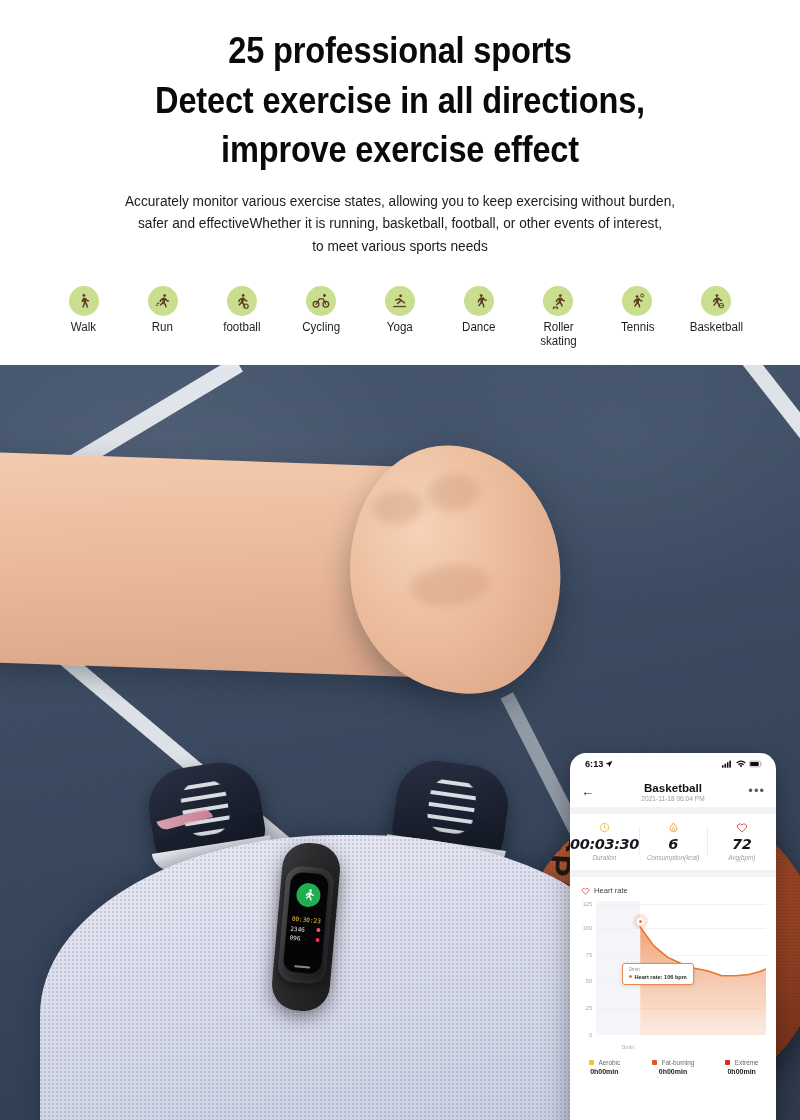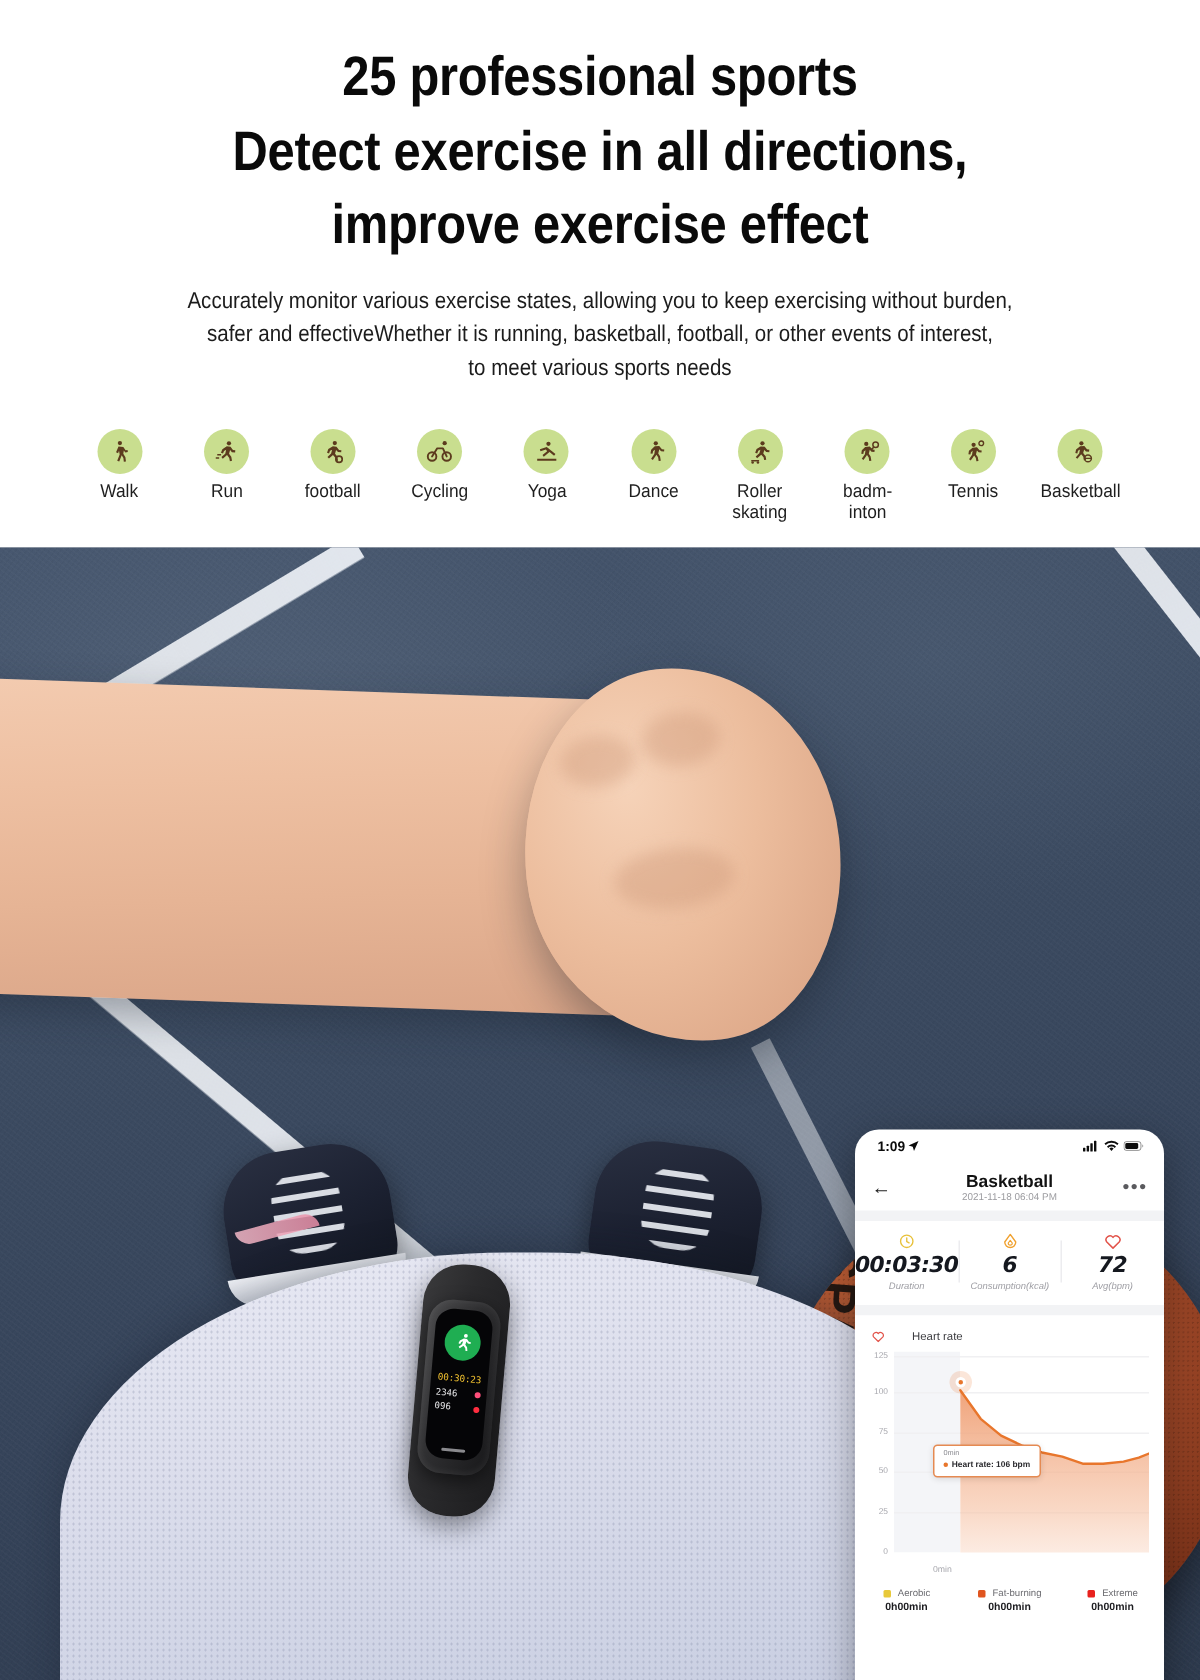--- a/index.html
+++ b/index.html
@@ -365,21 +365,21 @@
     font-family: "DejaVu Sans", sans-serif;
     letter-spacing: -0.4px;
   }
   .stat-lab { font-size: 6.3px; color: #a0a0a6; margin-top: 2px; }
 
   .card {
     background: #fff;
     padding: 9px 0 6px;
   }
   .card-head {
-    display: flex; align-items: center; gap: 18px;
+    display: flex; align-items: center; gap: 4px;
     padding: 0 11px 4px;
     font-size: 7.6px;
     color: #3c3c40;
   }
 
   .chartbox {
     position: relative;
     height: 152px;
     margin: 2px 8px 0 4px;
   }
@@ -542,32 +542,20 @@
           <path d="M13 6.5 9 9l-1.3 3.4 1.9.7 1-2.5 2-1-1 3.4-3.4 3.1 1.3 1.5 3.9-3.2 2.2 2.4.5 2.5 2-.3-.6-3.2-2.2-2.6 1-3.4 1.8 2 2.9.3.2-2-2.1-.3-2.4-3z"></path>
           <path d="M4 19.2h7.4v1.5H4z"></path>
           <circle cx="5.3" cy="21.6" r="1.2"></circle>
             <circle cx="10.3" cy="21.6" r="1.2"></circle>
         </svg>
       </div>
       <div class="sport-label">Roller
 skating</div>
     </div>
 
-    <div class="sport">
-      <div class="sport-badge">
-        <svg width="17" height="17" viewBox="0 0 24 24" fill="#5c3b1e">
-          <circle cx="10.6" cy="4.2" r="2"></circle>
-          <path d="M9.6 7 6.4 10l-.5 3.4 1.9.3.5-2.4 1.6-1.2-.6 3.8-2.9 4.2 1.6 1.2 3.3-4.7 1.6 2.3.5 3.3 2-.3-.7-3.9-1.7-2.5.9-3.8 1.6 1.8 2.8.2.2-2-2-.2-2.6-3z"></path>
-          <circle cx="19.4" cy="5" r="2.6" fill="none" stroke="#5c3b1e" stroke-width="1.4"></circle>
-          <path d="M17.6 7.2 15 10" stroke="#5c3b1e" stroke-width="1.4"></path>
-        </svg>
-      </div>
-      <div class="sport-label">badm-
-inton</div>
-    </div>
 
     <div class="sport">
       <div class="sport-badge">
         <svg width="17" height="17" viewBox="0 0 24 24" fill="#5c3b1e">
           <circle cx="11.4" cy="5" r="2"></circle>
           <path d="M10.4 7.8 7 10.6l-.5 3.3 1.9.3.5-2.3 1.6-1.2-.6 3.7-2.8 4.1 1.6 1.2 3.2-4.6 1.6 2.2.5 3.2 2-.3-.7-3.8-1.7-2.4.9-3.7 1.6 1.7 2.7.2.2-1.9-2-.2-2.5-2.9z"></path>
           <circle cx="18.6" cy="3.6" r="2.2" fill="none" stroke="#5c3b1e" stroke-width="1.3"></circle>
         </svg>
       </div>
       <div class="sport-label">Tennis</div>
@@ -646,21 +634,21 @@
         <span class="ws-dot" style="background:#ff2d3f"></span>
       </div>
     </div>
     <div class="watch-home"></div>
   </div>
 
   <div class="phone">
 
     <div class="statusbar">
       <div class="sb-left">
-        <span>1:09</span>
+        <span>6:13</span>
         <svg width="8" height="8" viewBox="0 0 24 24" fill="#0c0c0c">
           <path d="M22 2 2 11l8.5 2.5L13 22z"></path>
         </svg>
       </div>
       <div class="sb-right">
         <svg width="11" height="8" viewBox="0 0 18 12" fill="#0c0c0c">
           <rect x="0" y="8" width="2.6" height="4" rx="0.6"></rect>
           <rect x="4" y="5.6" width="2.6" height="6.4" rx="0.6"></rect>
           <rect x="8" y="3" width="2.6" height="9" rx="0.6"></rect>
           <rect x="12" y="0.4" width="2.6" height="11.6" rx="0.6"></rect>

